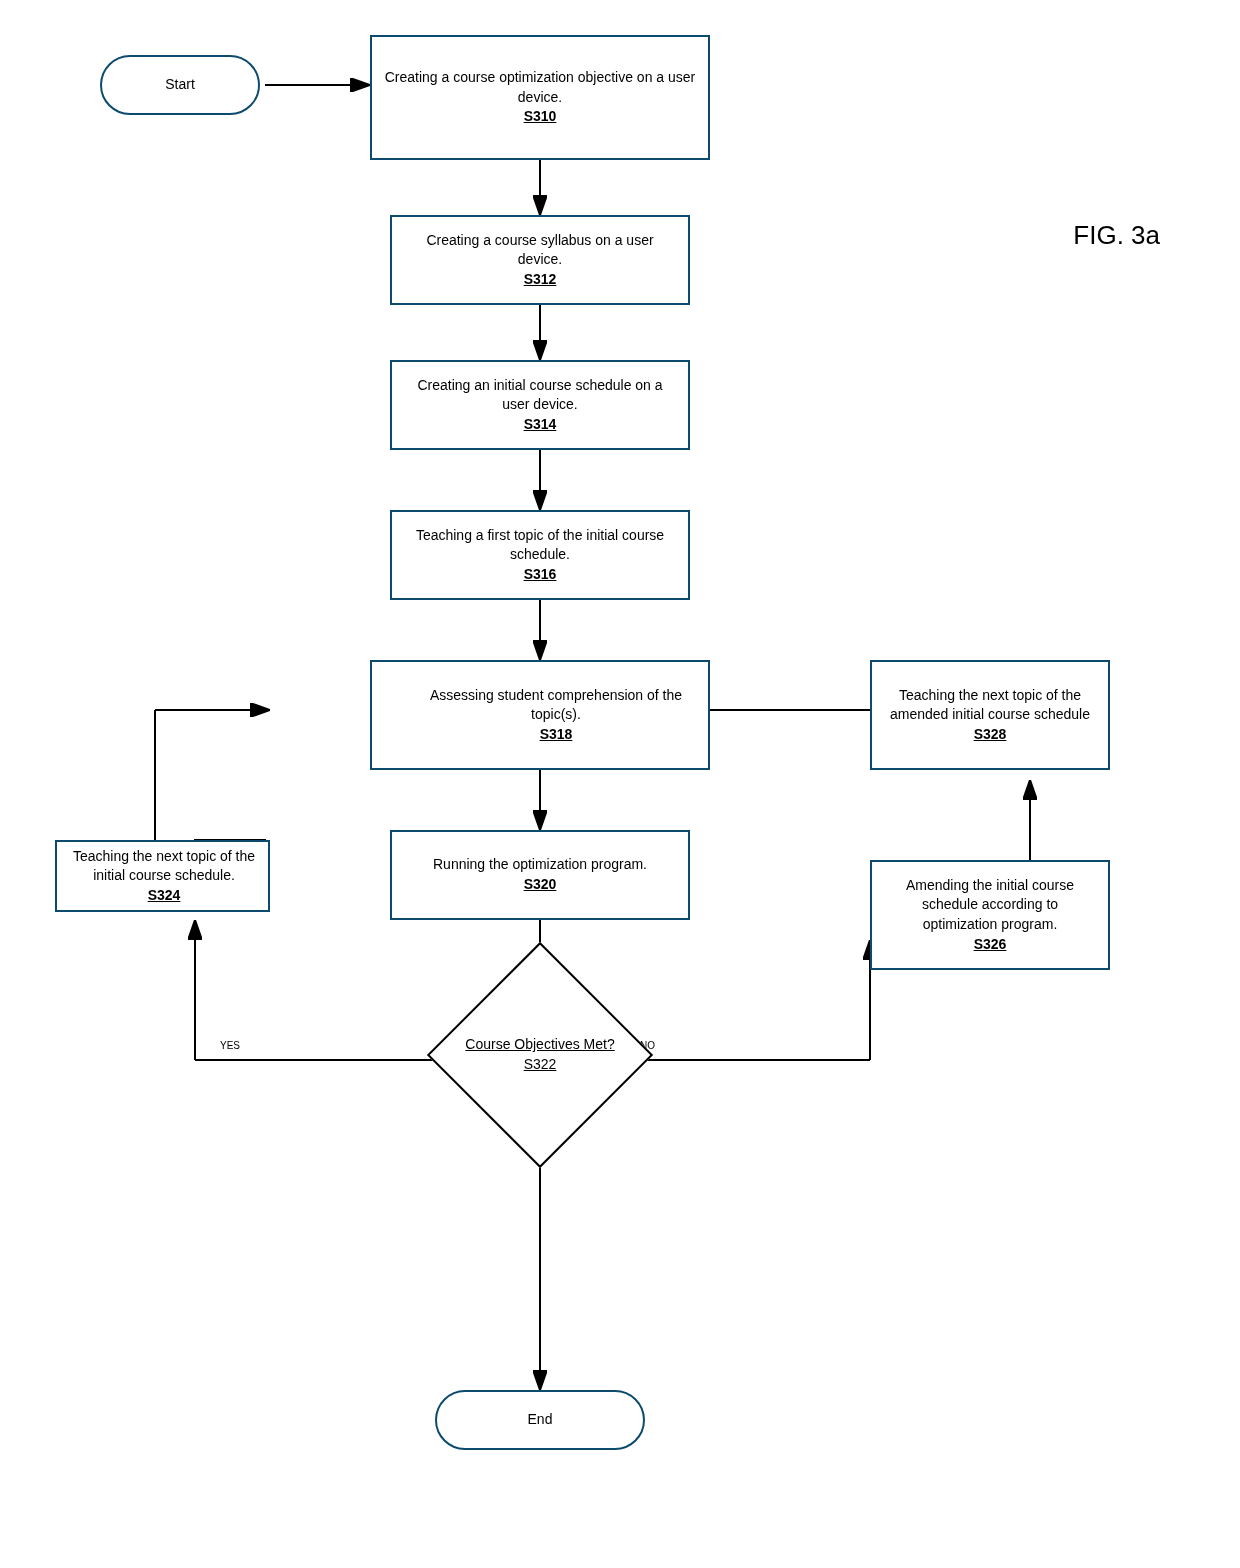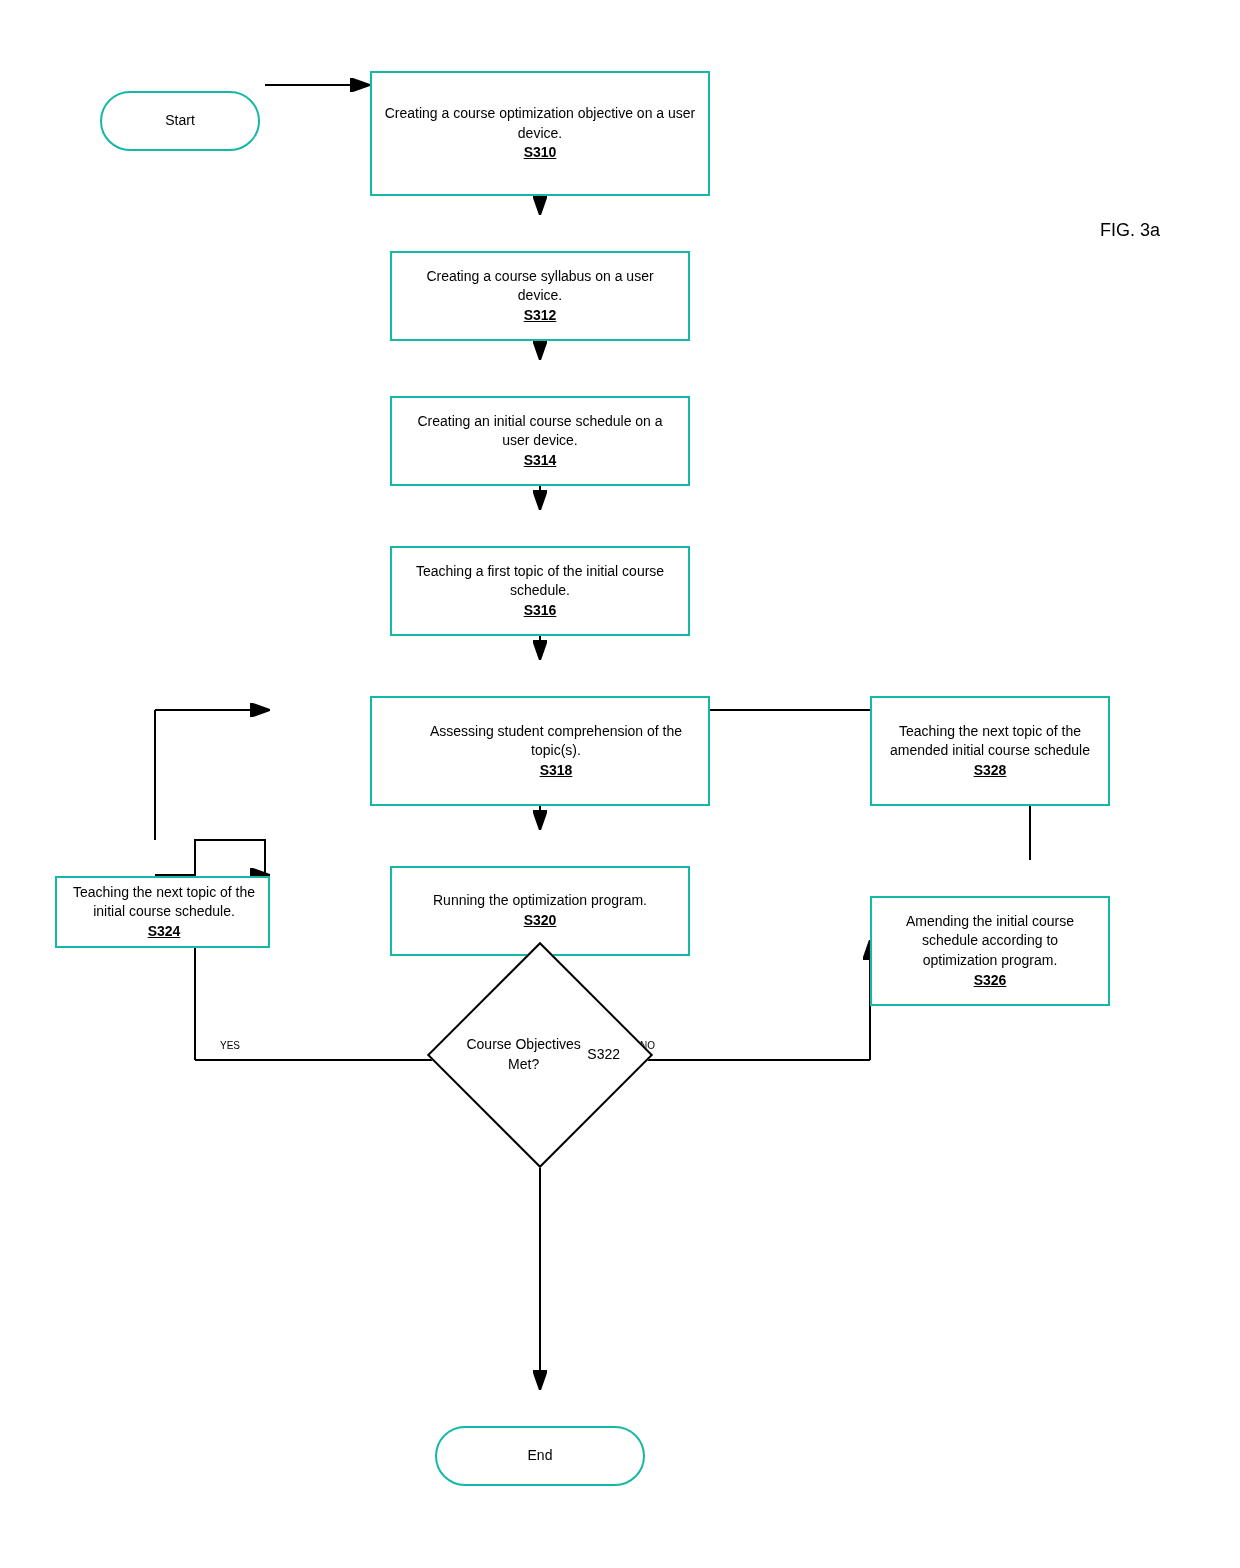--- a/index.html
+++ b/index.html
@@ -17,38 +17,37 @@
       position: absolute;
       top: 0; left: 0;
       width: 1240px;
       height: 1568px;
     }
 
     .fig-label {
       position: absolute;
       top: 220px;
       right: 80px;
-      font-size: 18px;
+      font-size: 26px;
       font-weight: normal;
       font-family: Arial, sans-serif;
     }
 
     
     .fc-box {
       position: absolute;
-      border: 2px solid #14b8a6;
+      border: 2px solid #0c4a6e;
       background: #fff;
       text-align: center;
       display: flex;
       flex-direction: column;
       align-items: center;
       justify-content: center;
       padding: 8px 12px;
       line-height: 1.4;
-      margin-top: 36px;
     }
 
     .fc-box.rounded {
       border-radius: 30px;
     }
 
     .fc-box .step-id {
       font-weight: bold;
       text-decoration: underline;
     }
@@ -67,25 +66,26 @@
       position: absolute;
       top: 0; left: 0;
     }
 
     .fc-diamond-text {
       position: absolute;
       top: 0; left: 0;
       width: 160px;
       height: 160px;
       display: flex;
-      flex-direction: row;
+      flex-direction: column;
       align-items: center;
       justify-content: center;
       text-align: center;
       line-height: 1.4;
+      text-decoration: underline;
     }
 
     
     svg.arrows {
       position: absolute;
       top: 0; left: 0;
       width: 1240px;
       height: 1568px;
       pointer-events: none;
     }

